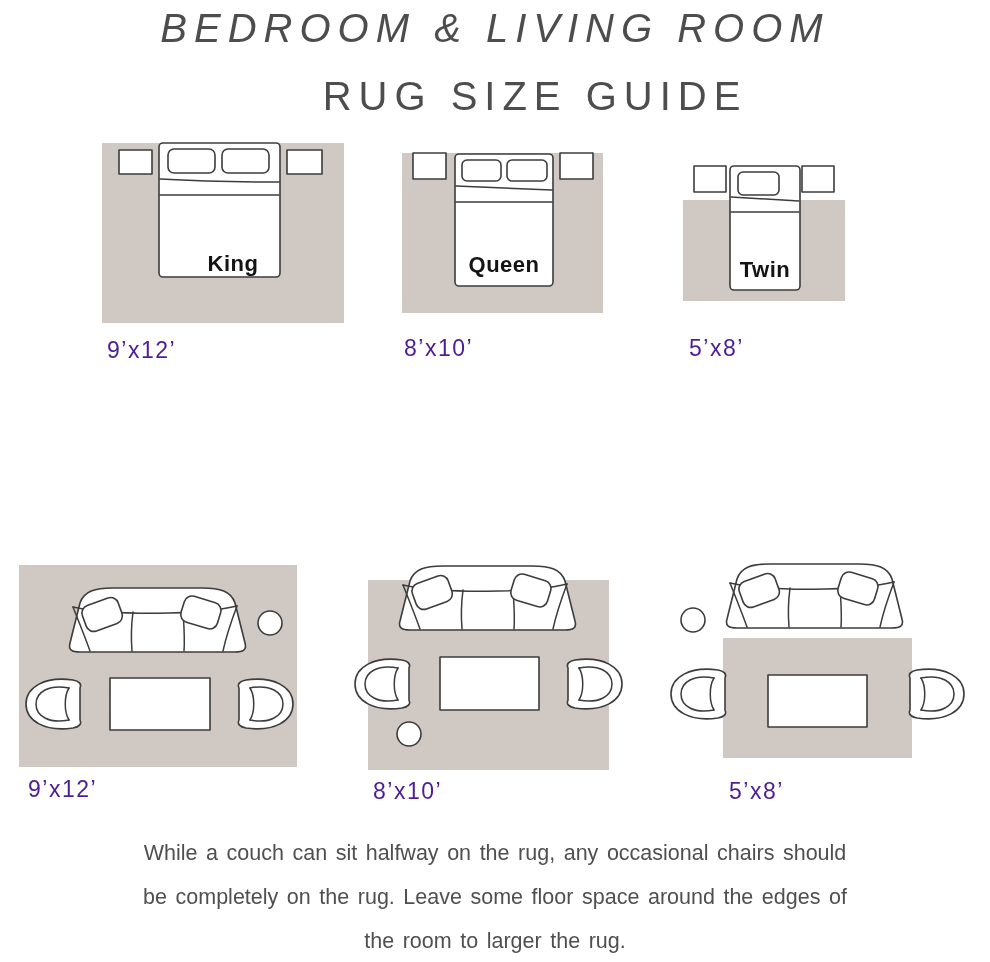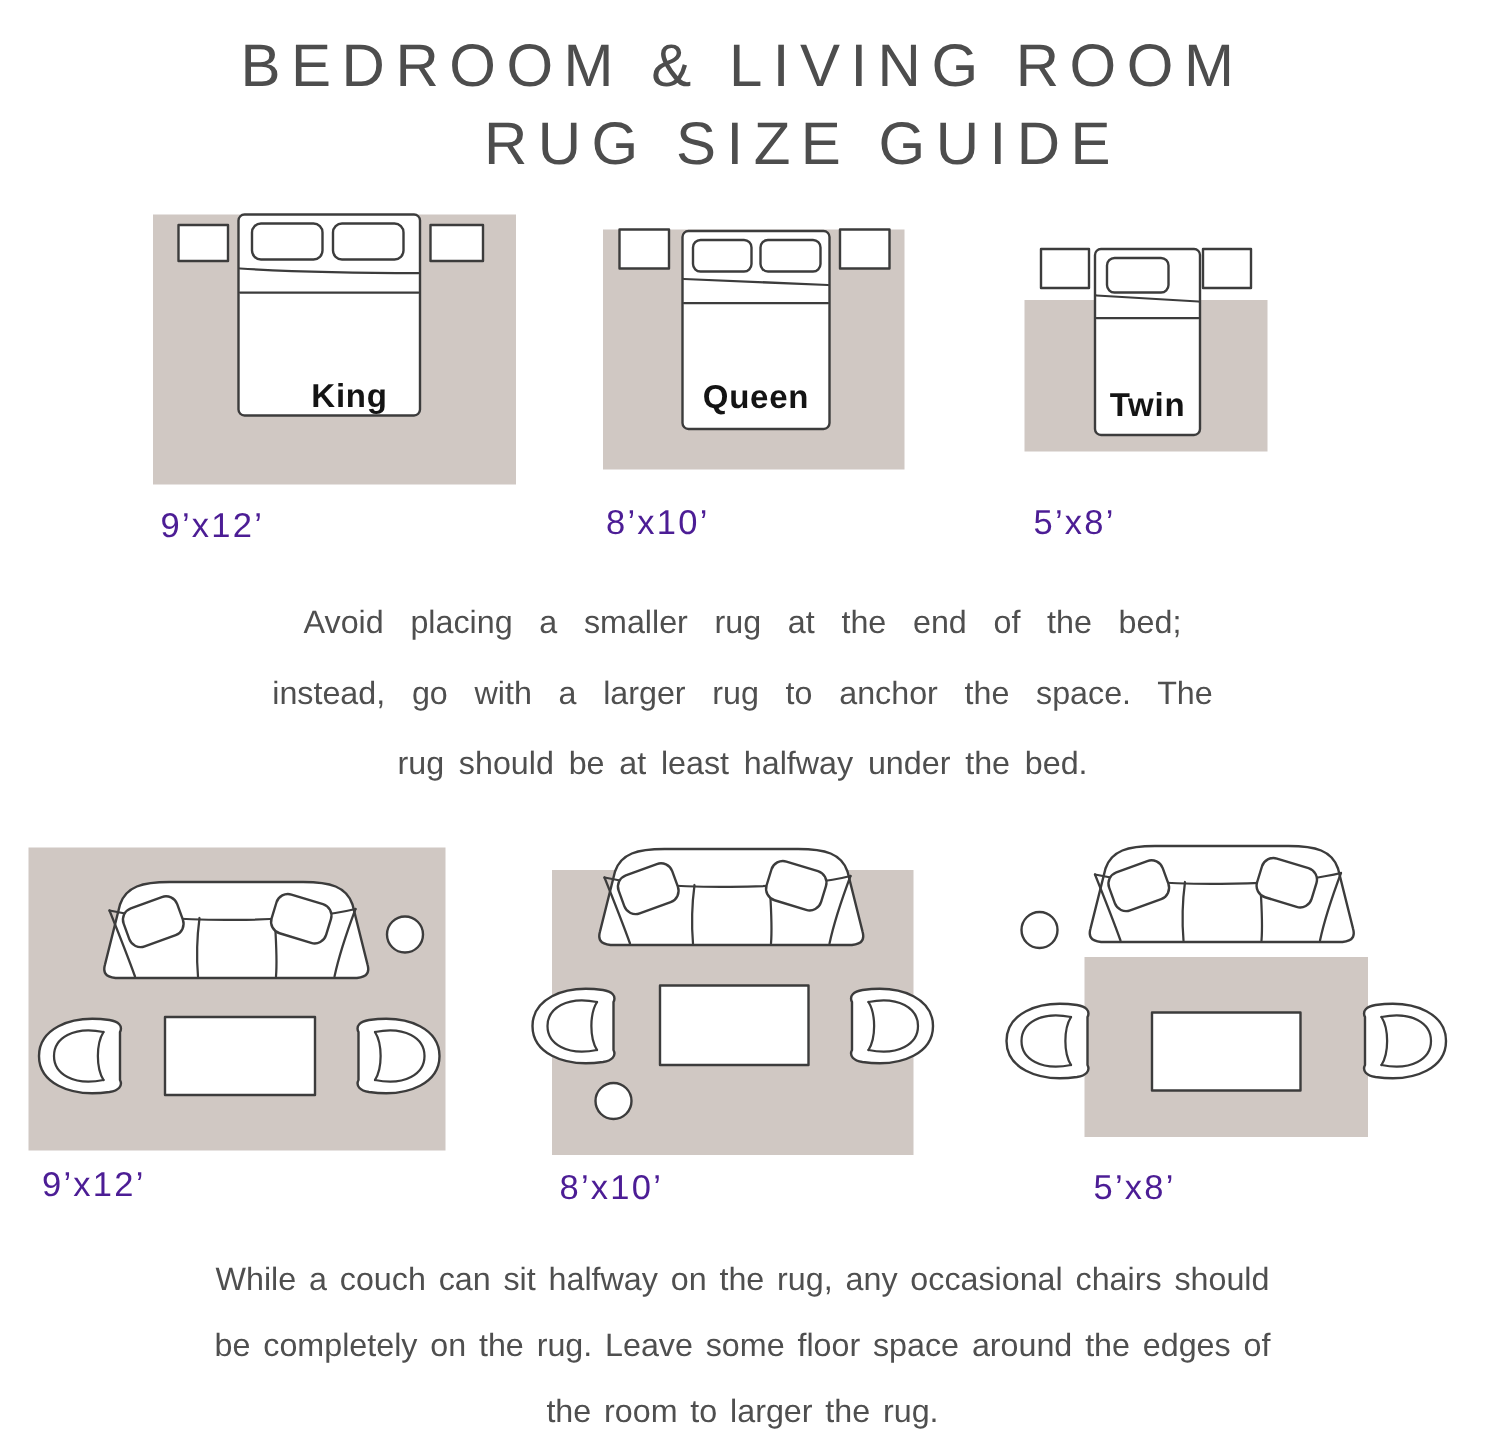--- a/index.html
+++ b/index.html
@@ -10,21 +10,21 @@
     --label:#141414;
   }
   *{margin:0;padding:0;box-sizing:border-box;}
   html,body{background:#ffffff;}
   body{font-family:"Liberation Sans", sans-serif;}
   .page{position:relative;width:990px;height:962px;background:#fff;overflow:hidden;}
 
   
   .title-line{position:absolute;left:0;width:990px;text-align:center;
     color:var(--heading);font-weight:200;font-size:40px;letter-spacing:7px;}
-  .title-line.l1{top:22px;}
+  .title-line.l1{top:6px;font-style:italic;}
   .title-line.l2{top:74px;margin-left:40px;}
 
   
   svg{display:block;overflow:visible;}
   .abs{position:absolute;}
   .rug{fill:var(--rug);}
   .furn{fill:#ffffff;stroke:var(--line);stroke-width:1.6;
     stroke-linecap:round;stroke-linejoin:round;}
   .sketch{fill:none;stroke:var(--line);stroke-width:1.5;
     stroke-linecap:round;stroke-linejoin:round;}
@@ -109,25 +109,20 @@
     <rect class="furn" x="55" y="10" width="41" height="23" rx="5"></rect>
     <path class="sketch" d="M48,35 L116,39"></path>
     <path class="sketch" d="M48,50 L116,50"></path>
     <text class="bed-label" x="82" y="115" text-anchor="middle">Twin</text>
   </svg>
 
   <div class="size-label" style="left:107px;top:337px">9’x12’</div>
   <div class="size-label" style="left:404px;top:335px">8’x10’</div>
   <div class="size-label" style="left:689px;top:335px">5’x8’</div>
 
-  <div class="note note1">
-    <div class="line">Avoid placing a smaller rug at the end of the bed;</div>
-    <div class="line">instead, go with a larger rug to anchor the space. The</div>
-    <div class="line">rug should be at least halfway under the bed.</div>
-  </div>
 
   <svg class="abs" style="left:15px;top:560px" width="292" height="212" viewBox="0 0 292 212">
     <rect class="rug" x="4" y="5" width="278" height="202"></rect>
     <g transform="translate(50,27)">
         <use href="#sofa-shape"></use>
       </g>
     <circle class="furn" cx="255" cy="63" r="12"></circle>
     <g transform="translate(8,115)">
         <use href="#chair-shape"></use>
       </g>

